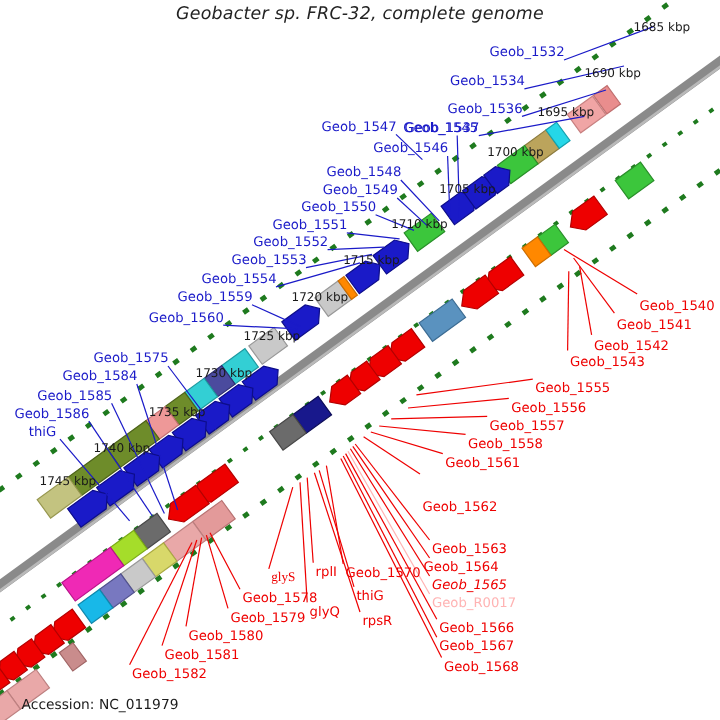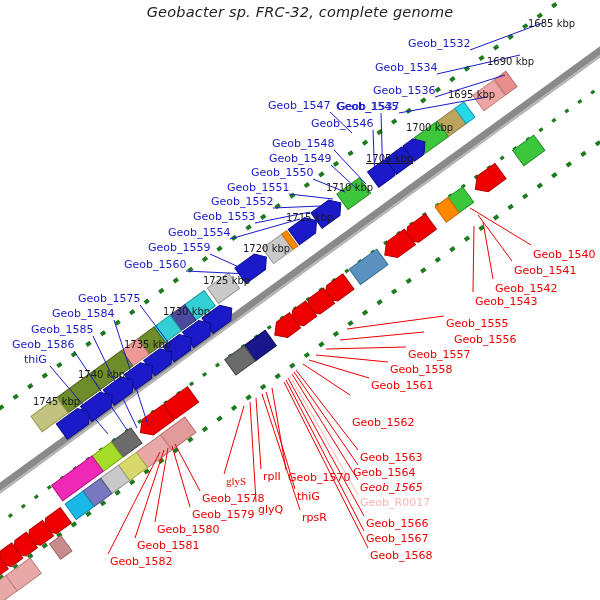--- a/index.html
+++ b/index.html
@@ -255,21 +255,21 @@
         </g>
       <g id="leaders-tick" stroke="#1a1ac8" stroke-width="1" fill="none"></g>
     </g>
   </svg>
 
   <div id="tickLayer">
       <div class="lbl tick" style="left: 528px; top: 18px;">1685 kbp</div>
       <div class="lbl tick" style="left: 487px; top: 56px;">1690 kbp</div>
       <div class="lbl tick" style="left: 448px; top: 89px;">1695 kbp</div>
       <div class="lbl tick" style="left: 406px; top: 122px;">1700 kbp</div>
-      <div class="lbl tick" style="left: 366px; top: 153px; text-decoration: underline;">1705 kbp</div>
+      <div class="lbl tick" style="left: 366px; top: 153px;">1705 kbp</div>
       <div class="lbl tick" style="left: 326px; top: 182px;">1710 kbp</div>
       <div class="lbl tick" style="left: 286px; top: 212px;">1715 kbp</div>
       <div class="lbl tick" style="left: 243px; top: 243px;">1720 kbp</div>
       <div class="lbl tick" style="left: 203px; top: 275px;">1725 kbp</div>
       <div class="lbl tick" style="left: 163px; top: 306px;">1730 kbp</div>
       <div class="lbl tick" style="left: 124px; top: 339px;">1735 kbp</div>
       <div class="lbl tick" style="left: 78px; top: 369px;">1740 kbp</div>
       <div class="lbl tick" style="left: 33px; top: 396px;">1745 kbp</div>
     </div>
   <div id="blueLayer">
@@ -294,21 +294,21 @@
       <div class="lbl blue" style="left: 31px; top: 324px;">Geob_1585</div>
       <div class="lbl blue" style="left: 12px; top: 339px;">Geob_1586</div>
       <div class="lbl blue" style="left: 24px; top: 354px;">thiG</div>
     </div>
   <div id="redLayer">
       <div class="lbl red" style="left: 533px; top: 249px;">Geob_1540</div>
       <div class="lbl red" style="left: 514px; top: 265px;">Geob_1541</div>
       <div class="lbl red" style="left: 495px; top: 283px;">Geob_1542</div>
       <div class="lbl red" style="left: 475px; top: 296px;">Geob_1543</div>
       <div class="lbl red" style="left: 446px; top: 318px;">Geob_1555</div>
-      <div class="lbl red" style="left: 426px; top: 334px; margin-left: 28px;">Geob_1556</div>
+      <div class="lbl red" style="left: 426px; top: 334px;">Geob_1556</div>
       <div class="lbl red" style="left: 408px; top: 349px;">Geob_1557</div>
       <div class="lbl red" style="left: 390px; top: 364px;">Geob_1558</div>
       <div class="lbl red" style="left: 371px; top: 380px;">Geob_1561</div>
       <div class="lbl red" style="left: 352px; top: 397px; margin-top: 20px;">Geob_1562</div>
       <div class="lbl red" style="left: 360px; top: 452px;">Geob_1563</div>
       <div class="lbl red" style="left: 353px; top: 467px;">Geob_1564</div>
       <div class="lbl red" style="left: 360px; top: 482px; font-style: italic;">Geob_1565</div>
       <div class="lbl pink" style="left: 360px; top: 497px;">Geob_R0017</div>
       <div class="lbl red" style="left: 366px; top: 518px;">Geob_1566</div>
       <div class="lbl red" style="left: 366px; top: 533px;">Geob_1567</div>
@@ -319,13 +319,14 @@
       <div class="lbl red" style="left: 263px; top: 471px;">rplI</div>
       <div class="lbl red" style="left: 258px; top: 504px;">glyQ</div>
       <div class="lbl red" style="left: 226px; top: 476px; font-family: Liberation Serif, serif;">glyS</div>
       <div class="lbl red" style="left: 202px; top: 493px;">Geob_1578</div>
       <div class="lbl red" style="left: 192px; top: 509px;">Geob_1579</div>
       <div class="lbl red" style="left: 157px; top: 524px;">Geob_1580</div>
       <div class="lbl red" style="left: 137px; top: 540px;">Geob_1581</div>
       <div class="lbl red" style="left: 110px; top: 556px;">Geob_1582</div>
     </div>
 
+  <div class="foot l">Accession: NC_011979</div>
 </div>
 
 </body></html>

